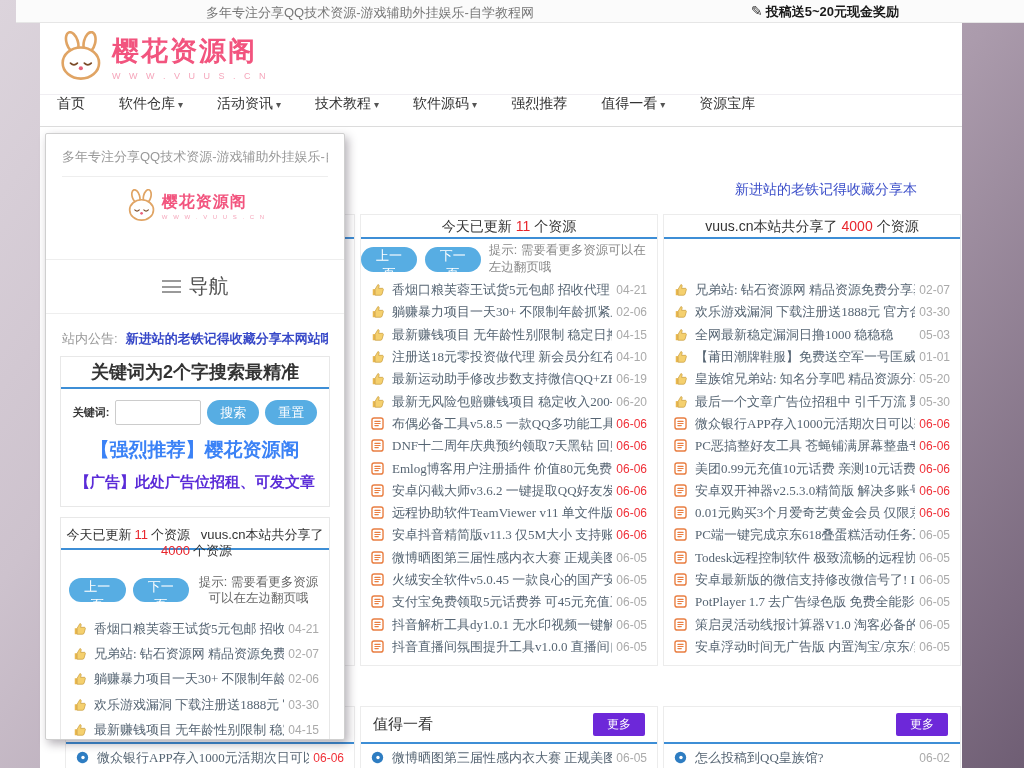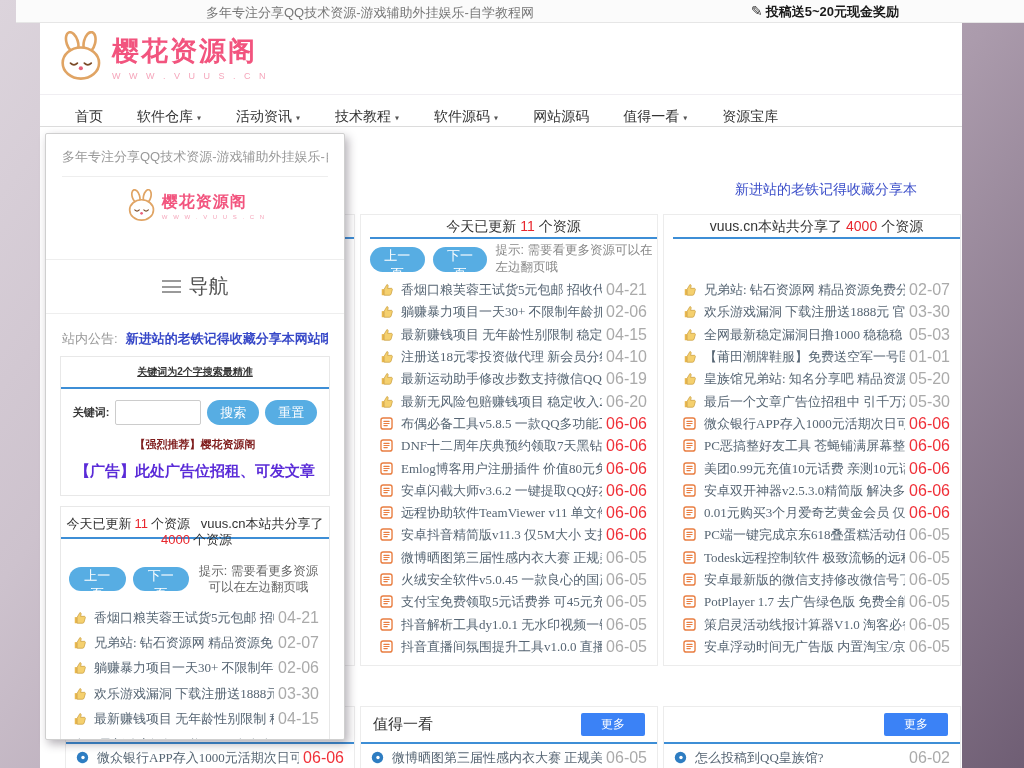--- a/index.html
+++ b/index.html
@@ -19,58 +19,58 @@
   .site { position:absolute; left:40px; top:23px; width:922px; height:745px;
           background:#fff; z-index:1; overflow:hidden; }
 
   .header { position:relative; height:72px; border-bottom:1px solid #f0eef2; }
   .logo { position:absolute; left:14px; top:8px; display:flex; align-items:center; }
   .logo .bunny { width:52px; height:52px; }
   .logo-txt { margin-left:6px; }
   .logo-title { font-size:27px; font-weight:bold; color:#f2547e; letter-spacing:2px; }
   .logo-url { font-size:9px; color:#f5a6bb; letter-spacing:3px; margin-top:2px; }
 
-  .nav { height:32px; border-bottom:1px solid #dcdcdc; display:flex; align-items:flex-end; padding-left:18px;font-family:Liberation Mono, monospace; }
+  .nav { height:32px; border-bottom:1px solid #dcdcdc; display:flex; align-items:flex-start; padding-left:0; }
   .nav ul { display:flex; list-style:none; }
   .nav-item { padding:0 17px; font-size:14px; color:#333; cursor:pointer; white-space:nowrap; }
   .nav-item .caret { font-size:10px; color:#555; margin-left:3px; }
 
   .marquee { position:absolute; left:695px; top:158px; font-size:14px; color:#3b4ec9; white-space:nowrap; }
 
   
   .cols { position:absolute; left:25px; top:191px; display:flex; gap:5px; }
-  .res-box { background:#fff; border:1px solid #ececec; height:452px; overflow:hidden;padding-left:9px; }
+  .res-box { background:#fff; border:1px solid #ececec; height:452px; overflow:hidden; }
   .res-box.c-left  { width:290px; }
   .res-box.c-mid   { width:298px; }
   .res-box.c-right { width:298px; }
   .box-header { height:24px; line-height:22px; text-align:center; font-size:14px; color:#333;
                 border-bottom:2px solid var(--accent,#3d8ed6); }
   .box-header .num { color:#e8262d; margin:0 4px; }
   .pager-row { height:40px; display:flex; align-items:center; justify-content:center; gap:8px; }
   .spacer40 { height:40px; }
   .pill { background:#57ade3; color:#fff; border:none; border-radius:13px; height:25px;
           padding:0 13px; font-size:13px; cursor:pointer; font-family:inherit; }
   .tip { font-size:12.5px; color:#888; }
 
   ul.res-list { list-style:none; padding:0 10px; }
   .res-item { display:flex; align-items:center; height:22.3px; overflow:hidden; cursor:pointer; }
   .res-item .ico { flex:0 0 16px; height:14px; margin-right:5px; }
   .res-item .ttl { flex:1; font-size:13px; color:#566573; white-space:nowrap; overflow:hidden;font-family:Liberation Serif, serif; }
-  .res-item .date { font-size:16px; color:#aaa; margin-left:4px; white-space:nowrap; }
+  .res-item .date { font-size:12px; color:#aaa; margin-left:4px; white-space:nowrap; }
   .res-item .date.red { color:#f03038; }
 
   
   .bottom-row { position:absolute; left:25px; top:683px; display:flex; gap:5px; }
   .b-panel { background:#fff; border:1px solid #ececec; height:90px; overflow:hidden; }
   .b-panel.p0 { width:290px; } .b-panel.p1 { width:298px; } .b-panel.p2 { width:298px; }
   .b-head { height:37px; display:flex; align-items:center; padding:0 12px;
             border-bottom:2px solid var(--accent,#3d8ed6); }
   .b-title { font-size:15px; color:#333; }
-  .more-btn { margin-left:auto; background:#3b82f6; color:#fff; border:none; border-radius:2px;
-              font-size:12px; padding:3px 20px; cursor:pointer; font-family:inherit; }
+  .more-btn { margin-left:auto; background:#6d28d9; color:#fff; border:none; border-radius:2px;
+              font-size:12px; padding:3px 14px; cursor:pointer; font-family:inherit; }
   .b-panel ul.res-list { padding:2px 10px 0; }
   .b-panel .res-item { height:24px; }
 
   
   .overlay { position:absolute; left:45px; top:133px; width:300px; height:607px; background:#fff;
              border:1px solid #cfcfcf; border-radius:2px; box-shadow:3px 4px 10px rgba(40,30,45,.35);
              z-index:5; overflow:hidden; }
   .p-tagline { margin:14px 16px 0; padding-bottom:10px; border-bottom:1px solid #eee;
                font-size:13px; color:#999; white-space:nowrap; overflow:hidden; }
   .p-logo { height:58px; display:flex; align-items:center; justify-content:center; }
@@ -80,27 +80,27 @@
   .p-logo-url { font-size:6px; color:#f5a6bb; letter-spacing:2px; margin-top:1px; }
   .p-navrow { margin:24px 0 0; border-top:1px solid #eee; border-bottom:1px solid #eee;
               padding:13px 0; display:flex; align-items:center; justify-content:center; gap:8px; }
   .p-nav-label { font-size:20px; color:#555; }
   .burger { width:19px; height:13px; display:flex; flex-direction:column; justify-content:space-between; }
   .burger i { display:block; height:2px; background:#9a9a9a; }
   .p-notice { margin:16px 16px 8px; display:flex; font-size:13px; white-space:nowrap; overflow:hidden; }
   .p-notice .lbl { color:#999; margin-right:8px; }
   .p-notice .txt { color:#3748c8; font-weight:bold; }
   .p-search { margin:6px 14px 10px; border:1px solid #e8e8e8; }
-  .p-search-h { height:32px; line-height:30px; text-align:center; font-size:10px; font-weight:bold;
-                color:#333; border-bottom:2px solid var(--accent,#3d8ed6);text-decoration:underline; }
+  .p-search-h { height:32px; line-height:30px; text-align:center; font-size:18px; font-weight:bold;
+                color:#333; border-bottom:2px solid var(--accent,#3d8ed6); }
   .p-form { padding:11px 8px 2px; display:flex; align-items:center; justify-content:center; gap:6px; }
   .p-form .lbl { font-size:11px; font-weight:bold; color:#333; }
   .p-form input { width:86px; height:25px; border:1px solid #ccc; border-radius:2px; padding:0 5px;
                   font-size:13px; font-family:inherit; }
-  .p-ad1 { text-align:center; font-size:11px; font-weight:bold; color:#7f1d1d; margin:10px 0 2px; }
+  .p-ad1 { text-align:center; font-size:19px; font-weight:bold; color:#3b82f6; margin:10px 0 2px; }
   .p-ad2 { text-align:center; font-size:15px; font-weight:bold; color:#5a2bd8; margin:10px 0 14px; }
   .p-stats { margin:6px 14px 0; border:1px solid #e8e8e8; height:283px; overflow:hidden; }
   .p-stats-h { height:32px; padding-top:9px; line-height:16px; text-align:center; font-size:13px;
                color:#333; border-bottom:2px solid var(--accent,#3d8ed6); overflow:visible; }
   .p-stats-h .num { color:#e8262d; margin:0 3px; }
   .p-pager { display:flex; align-items:center; justify-content:center; padding:24px 8px 8px; gap:7px; }
   .p-pager .pill { height:24px; padding:0 12px; font-size:13px; }
   .p-pager .tip { width:150px; text-align:center; line-height:16px; font-size:12.5px; color:#666; }
   .overlay ul.res-list { padding:2px 10px 0 12px; }
   .overlay .res-item { height:25.4px; }
@@ -137,21 +137,21 @@
       </div>
     </div>
 
     <div class="nav">
       <ul>
           <li class="nav-item">首页</li>
           <li class="nav-item">软件仓库<span class="caret">▾</span></li>
           <li class="nav-item">活动资讯<span class="caret">▾</span></li>
           <li class="nav-item">技术教程<span class="caret">▾</span></li>
           <li class="nav-item">软件源码<span class="caret">▾</span></li>
-          <li class="nav-item">网站源码</li>
+          <li class="nav-item">强烈推荐</li>
           <li class="nav-item">值得一看<span class="caret">▾</span></li>
           <li class="nav-item">资源宝库</li>
         </ul>
     </div>
 
     <div class="marquee">新进站的老铁记得收藏分享本</div>
 
     <div class="cols">
 
       <div class="res-box c-left">

